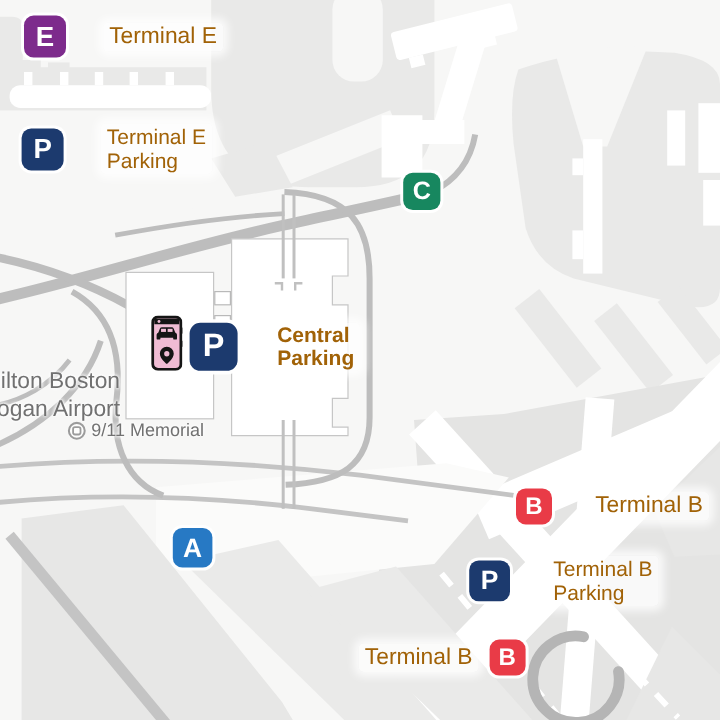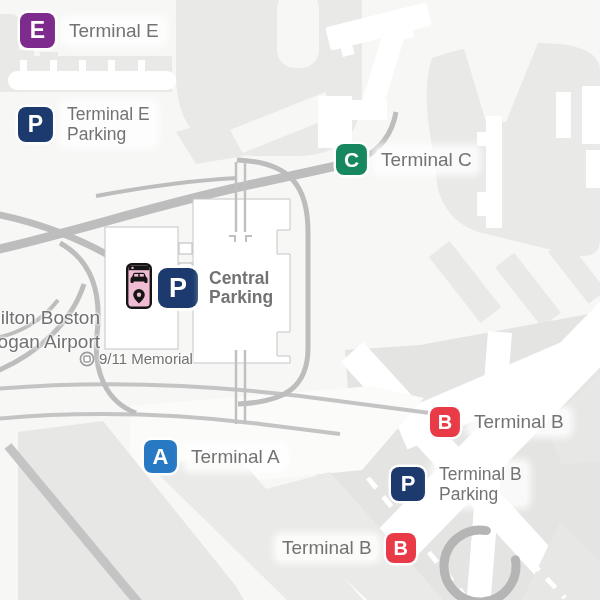--- a/index.html
+++ b/index.html
@@ -14,22 +14,22 @@
     color:#fff;font-weight:700;border-radius:8px;
     box-shadow:0 0 0 2.5px rgba(255,255,255,.95);
   }
   .s35{width:35px;height:35px;font-size:23px;}
   .s34{width:34px;height:34px;font-size:22px;}
   .s33{width:33px;height:33px;font-size:22px;}
   .s31{width:31px;height:31px;font-size:21px;}
   .s30{width:30px;height:30px;font-size:20px;}
   .s40{width:40px;height:40px;font-size:27px;border-radius:9px;box-shadow:0 0 0 3px rgba(255,255,255,.98);}
   .mlabel{
-    color:#737373;background:rgba(255,255,255,.78);border-radius:4px;
-    padding:1px 5px;box-shadow:0 0 7px 4px rgba(255,255,255,.78);white-space:nowrap;
+    color:#a16207;background:rgba(255,255,255,.78);border-radius:4px;
+    padding:1px 5px;box-shadow:0 0 7px 4px rgba(255,255,255,.78);white-space:nowrap;margin-left:22px;
   }
   .single{font-size:19px;}
   .two{font-size:17.5px;line-height:20px;}
   .three{font-size:17.5px;line-height:19px;font-weight:bold;}
   .plaintext{position:absolute;color:#717171;white-space:nowrap;z-index:4;
     text-shadow:0 0 3px #fff,0 0 3px #fff,0 0 4px #fff;}
   .hotel{font-size:19px;line-height:24px;}
   .memorial{display:flex;align-items:center;gap:4px;font-size:15px;}
   .phone{flex:none;display:block;}
 </style>
@@ -168,21 +168,20 @@
   <div class="marker" style="left:18px;top:103px">
     <span class="badge s35" style="background: rgb(28, 58, 110);">P</span>
     <span class="mlabel two">
       <div>Terminal E</div>
       <div>Parking</div>
     </span>
   </div>
 
   <div class="marker" style="left:336px;top:144px">
     <span class="badge s31" style="background: rgb(23, 135, 95);">C</span>
-    <span class="mlabel single">Terminal C</span>
   </div>
 
   <div class="marker" style="left:126px;top:263px;gap:6px">
     <span class="phone">
       <svg width="26" height="46" viewBox="0 0 26 46">
         <rect x="24.2" y="10" width="2.4" height="5" fill="#151515"></rect>
         <rect x="24.2" y="21" width="2.4" height="5" fill="#151515"></rect>
         <rect x="1.2" y="1.2" width="23.6" height="43.6" rx="4.5" fill="#f0bcd4" stroke="#151515" stroke-width="2.4"></rect>
         <rect x="2.6" y="2.6" width="20.8" height="4.6" fill="#151515"></rect>
         <circle cx="6.5" cy="4.9" r="1.2" fill="#f0bcd4"></circle>
@@ -195,21 +194,20 @@
     </span>
     <span class="badge s40" style="background: rgb(28, 58, 110);">P</span>
     <span class="mlabel three">
       <div>Central</div>
       <div>Parking</div>
     </span>
   </div>
 
   <div class="marker" style="left:144px;top:440px">
     <span class="badge s33" style="background: rgb(39, 121, 196);">A</span>
-    <span class="mlabel single">Terminal A</span>
   </div>
 
   <div class="marker" style="left:430px;top:407px">
     <span class="badge s30" style="background: rgb(233, 59, 71);">B</span>
     <span class="mlabel single">Terminal B</span>
   </div>
 
   <div class="marker" style="left:391px;top:463px">
     <span class="badge s34" style="background: rgb(28, 58, 110);">P</span>
     <span class="mlabel two">
@@ -221,21 +219,21 @@
   <div class="marker" style="left:277px;top:533px">
     <span class="mlabel single">Terminal B</span>
     <span class="badge s30" style="background: rgb(233, 59, 71);">B</span>
   </div>
 
   <div class="plaintext hotel" style="left:-13px;top:306px">
     <div>Hilton Boston</div>
     <div>Logan Airport</div>
   </div>
 
-  <div class="plaintext memorial" style="left:79px;top:350px">
+  <div class="plaintext memorial" style="left:56px;top:350px">
     <span style="display:flex">
       <svg width="16" height="16" viewBox="0 0 16 16">
         <circle cx="8" cy="8" r="6.6" fill="rgba(255,255,255,0.7)" stroke="#9c9c9c" stroke-width="1.7"></circle>
         <rect x="4.9" y="4.9" width="6.2" height="6.2" rx="1.6" fill="none" stroke="#9c9c9c" stroke-width="1.5"></rect>
       </svg>
     </span>
     <span>9/11 Memorial</span>
   </div>
 
 </div>

